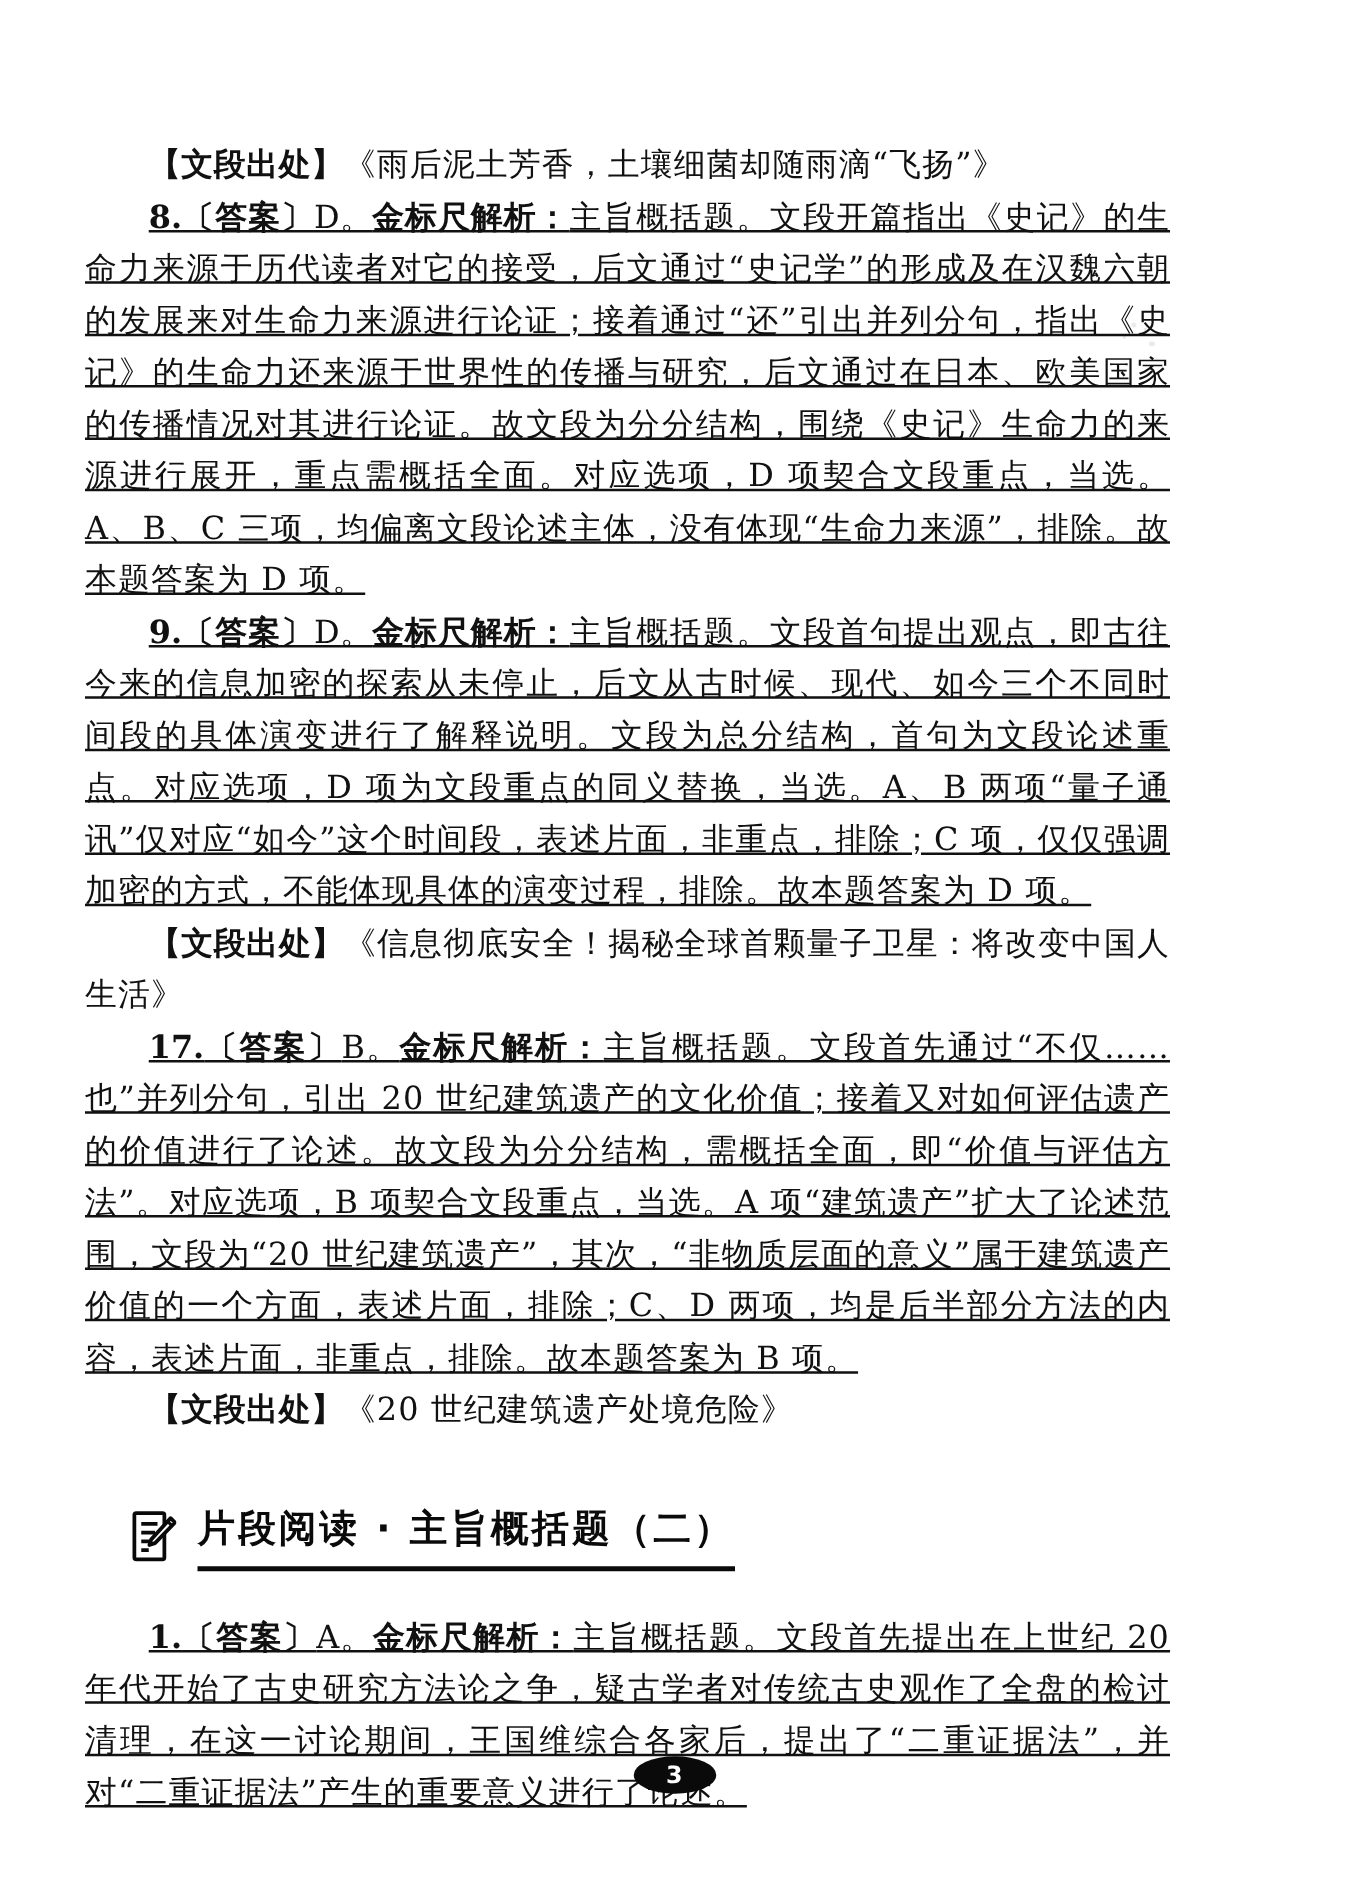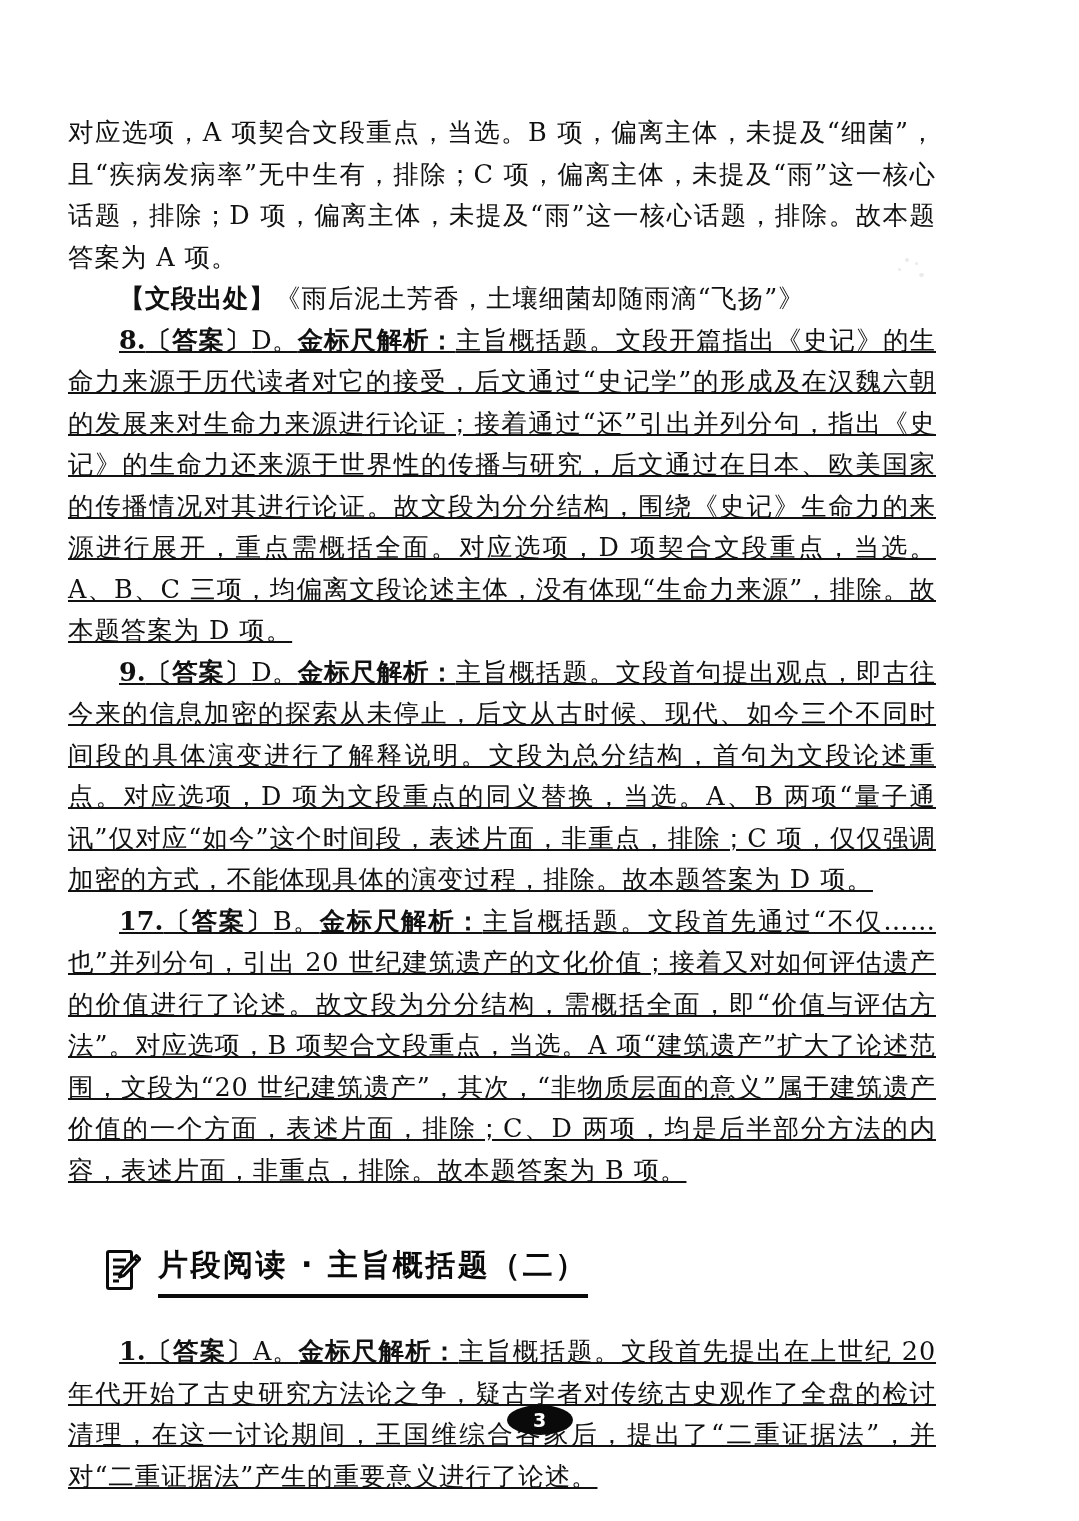--- a/index.html
+++ b/index.html
@@ -133,32 +133,33 @@
 
 <div id="page">
 
   <div class="speckle" style="left:905px; top:258px; width:4px; height:4px;"></div>
   <div class="speckle" style="left:915px; top:262px; width:3px; height:3px;"></div>
   <div class="speckle" style="left:898px; top:268px; width:3px; height:3px;"></div>
   <div class="speckle" style="left:919px; top:273px; width:5px; height:4px;"></div>
 
   <div class="content">
 
-    <p class="para"><span>对应选项，A 项契合文段重点，当选。B 项，偏离主体，未提及“细菌”，且“疾病发病率”无中生有，排除；C 项，偏离主体，未提及“雨”这一核心话题，排除；D 项，偏离主体，未提及“雨”这一核心话题，排除。故本题答案为 A 项。</span></p>
 
     <p class="para src"><span class="b">【文段出处】</span><span>《雨后泥土芳香，土壤细菌却随雨滴“飞扬”》</span></p>
 
     <p class="para indent"><span class="b lat">8.</span><span class="b">〔答案〕</span><span class="lat">D。</span><span class="b">金标尺解析：</span><span>主旨概括题。文段开篇指出《史记》的生命力来源于历代读者对它的接受，后文通过“史记学”的形成及在汉魏六朝的发展来对生命力来源进行论证；接着通过“还”引出并列分句，指出《史记》的生命力还来源于世界性的传播与研究，后文通过在日本、欧美国家的传播情况对其进行论证。故文段为分分结构，围绕《史记》生命力的来源进行展开，重点需概括全面。对应选项，D 项契合文段重点，当选。A、B、C 三项，均偏离文段论述主体，没有体现“生命力来源”，排除。故本题答案为 D 项。</span></p>
 
 
     <p class="para indent"><span class="b lat">9.</span><span class="b">〔答案〕</span><span class="lat">D。</span><span class="b">金标尺解析：</span><span>主旨概括题。文段首句提出观点，即古往今来的信息加密的探索从未停止，后文从古时候、现代、如今三个不同时间段的具体演变进行了解释说明。文段为总分结构，首句为文段论述重点。对应选项，D 项为文段重点的同义替换，当选。A、B 两项“量子通讯”仅对应“如今”这个时间段，表述片面，非重点，排除；C 项，仅仅强调加密的方式，不能体现具体的演变过程，排除。故本题答案为 D 项。</span></p>
 
+    <p class="para src"><span class="b">【文段出处】</span><span>《信息彻底安全！揭秘全球首颗量子卫星：将改变中国人生活》</span></p>
 
     <p class="para indent"><span class="b lat">17.</span><span class="b">〔答案〕</span><span class="lat">B。</span><span class="b">金标尺解析：</span><span>主旨概括题。文段首先通过“不仅……也”并列分句，引出 20 世纪建筑遗产的文化价值；接着又对如何评估遗产的价值进行了论述。故文段为分分结构，需概括全面，即“价值与评估方法”。对应选项，B 项契合文段重点，当选。A 项“建筑遗产”扩大了论述范围，文段为“20 世纪建筑遗产”，其次，“非物质层面的意义”属于建筑遗产价值的一个方面，表述片面，排除；C、D 两项，均是后半部分方法的内容，表述片面，非重点，排除。故本题答案为 B 项。</span></p>
 
+    <p class="para src"><span class="b">【文段出处】</span><span>《20 世纪建筑遗产处境危险》</span></p>
 
     <div class="section-head">
       <span class="icon">
         <svg viewBox="0 0 36 42" width="36" height="42" aria-hidden="true">
           <rect x="2.5" y="2.5" width="24" height="37" rx="1.5" fill="none" stroke="#0a0a0a" stroke-width="3"></rect>
           <line x1="8" y1="11" x2="21" y2="11" stroke="#0a0a0a" stroke-width="3"></line>
           <line x1="8" y1="18" x2="19" y2="18" stroke="#0a0a0a" stroke-width="3"></line>
           <line x1="8" y1="25" x2="16" y2="25" stroke="#0a0a0a" stroke-width="3"></line>
           <line x1="8" y1="32" x2="14" y2="32" stroke="#0a0a0a" stroke-width="3"></line>
           <path d="M31.5 6.5 L35 10 L19 26.5 L14.5 28 L16 23.5 Z" fill="#ffffff" stroke="#0a0a0a" stroke-width="3" stroke-linejoin="round"></path>

